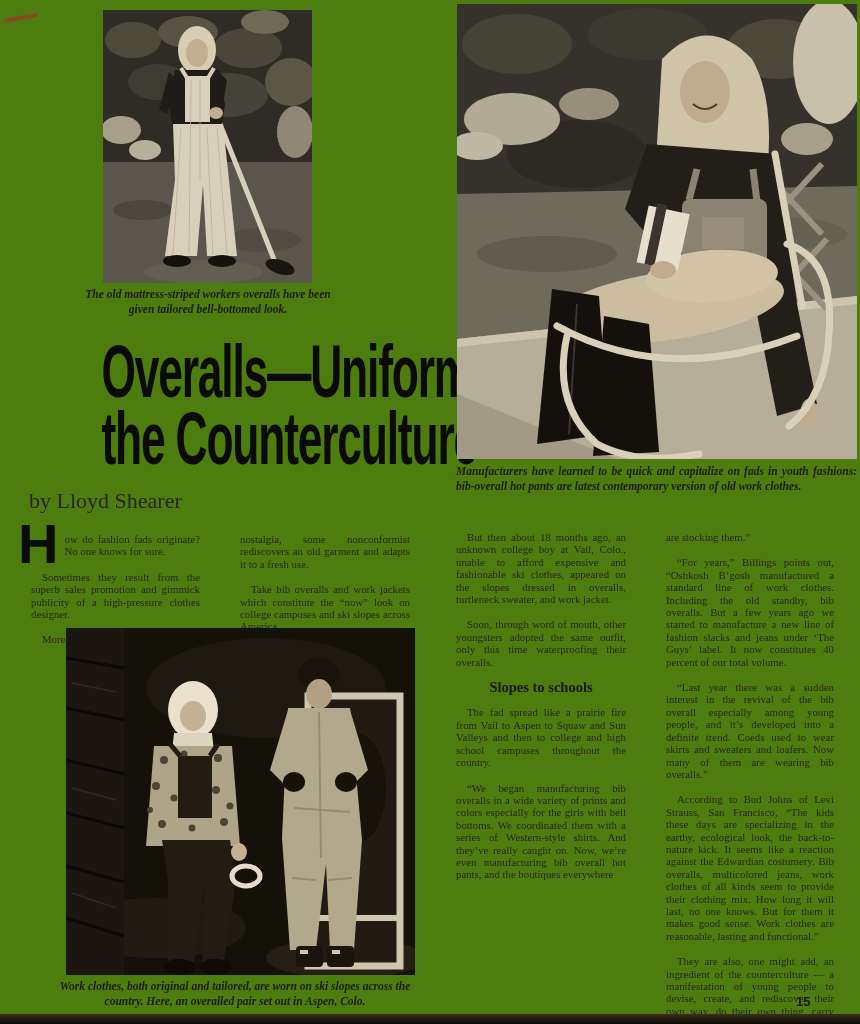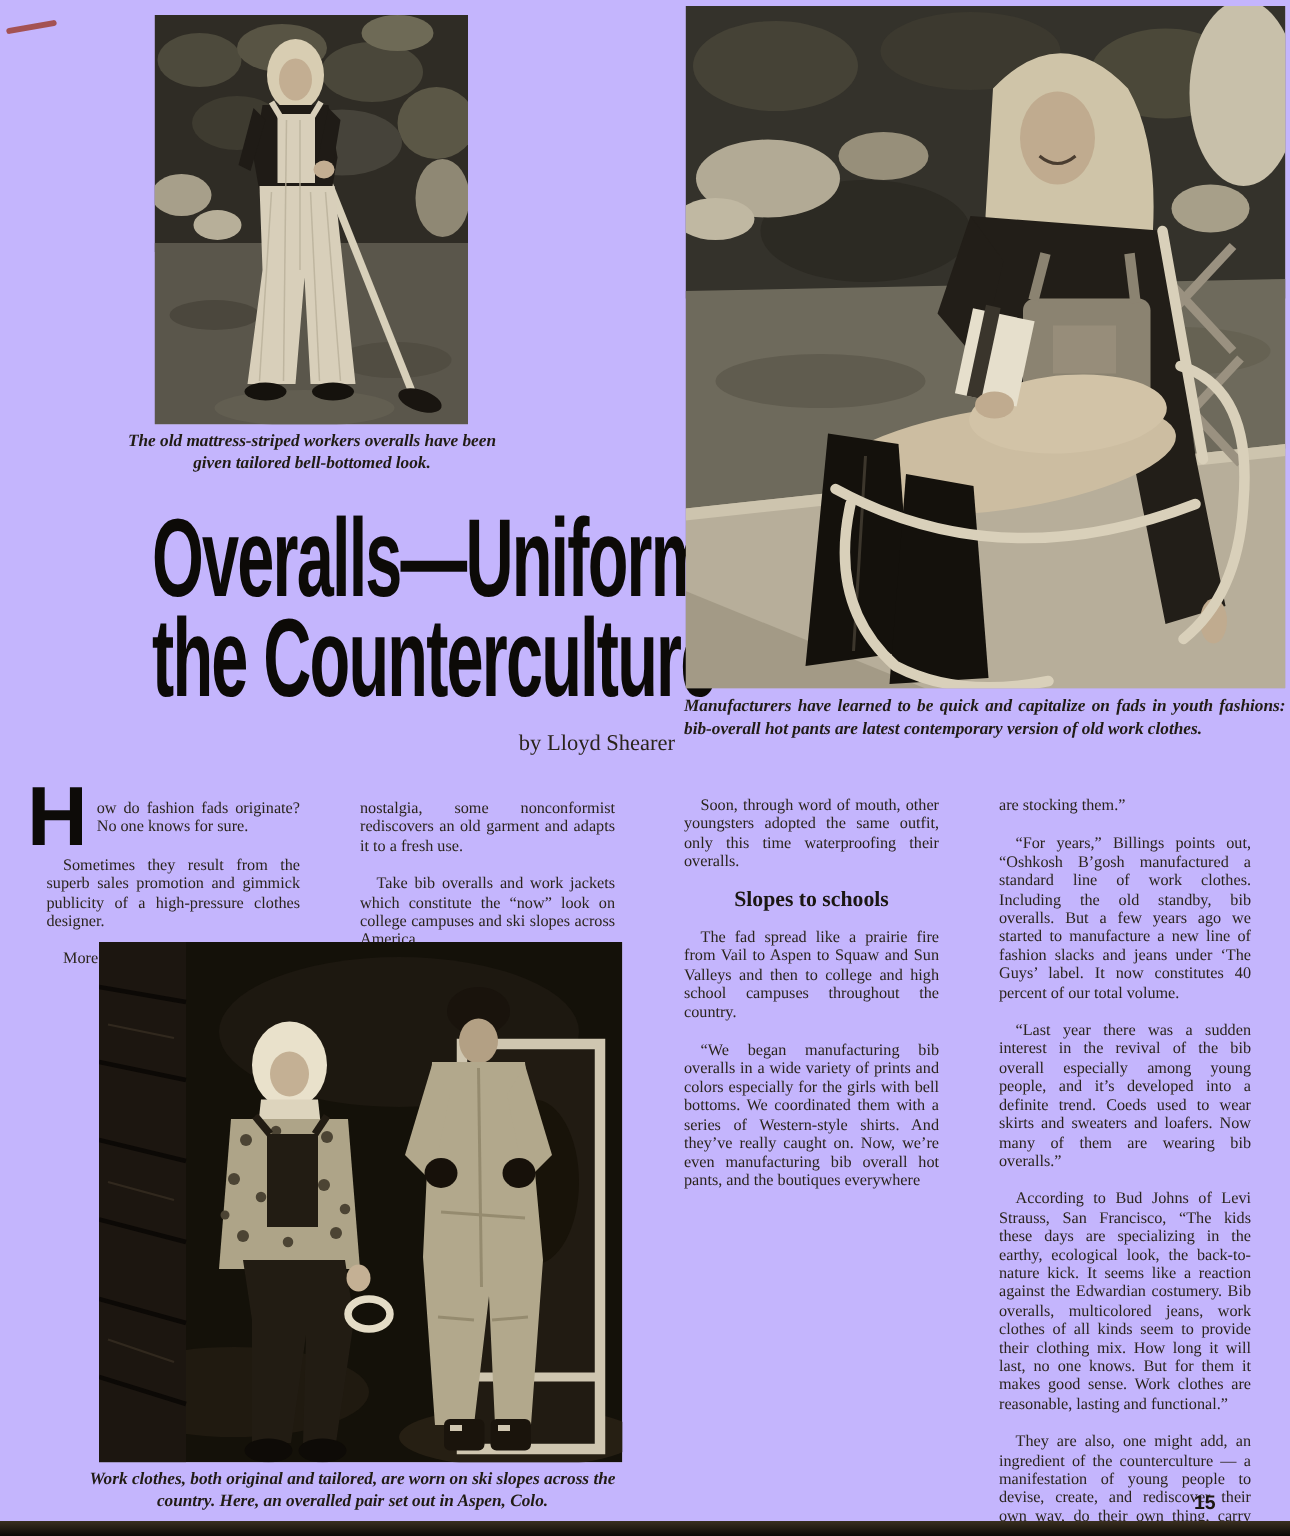--- a/index.html
+++ b/index.html
@@ -1,35 +1,35 @@
 <!DOCTYPE html>
 <html><head>
 <meta charset="utf-8">
 <style>
   html,body { margin:0; padding:0; background:#4a443a; }
   .page {
     position:relative; width:860px; height:1024px; margin:0 auto;
-    background:#c4b5fd; overflow:hidden;
+    background:#4d7c0f; overflow:hidden;
     font-family:"Liberation Serif", serif; color:#26211a;
   }
   .photo { position:absolute; overflow:hidden; box-shadow: inset 0 0 0 1px rgba(250,245,230,.25); }
   .photo svg { display:block; width:100%; height:100%; }
   .caption {
     position:absolute; font-style:italic; font-weight:bold;
     font-size:11.5px; line-height:14.5px; color:#211c15;
   }
   .cap-center { text-align:center; }
   .cap-justify { text-align:justify; }
   .headline { position:absolute; left:15px; top:338px; width:432px; text-align:center; color:#0c0a07; }
   .hl-line {
     display:block; font-family:"Liberation Sans", sans-serif; font-weight:700;
     font-size:74px; line-height:67px; letter-spacing:-2px; white-space:nowrap;
     transform:scaleX(0.60); transform-origin:50% 50%;
   }
-  .byline { position:absolute; left:18px; top:488px; width:432px; text-align:right; font-size:15px; color:#2a241c; }
+  .byline { position:absolute; left:29px; top:488px; width:432px; text-align:left; font-size:22px; color:#2a241c; }
   .bodycol {
     position:absolute; font-size:10.8px; line-height:12.4px;
     text-align:justify; color:#2b251d;
   }
   .bodycol p { margin:13px; text-indent:11px; }
   .bodycol p.noindent { text-indent:0; }
   .dropcap {
     float:left; font-family:"Liberation Sans", sans-serif; font-weight:700;
     font-size:56px; line-height:46px; color:#0d0b08;
     margin:1px 6px 0 0;
@@ -174,20 +174,21 @@
     <p>Sometimes they result from the superb sales promotion and gimmick publicity of a high-pressure clothes designer.</p>
     <p>More frequently in these days of</p>
   </div>
 
   <div class="bodycol col2">
     <p class="noindent">nostalgia, some nonconformist rediscovers an old garment and adapts it to a fresh use.</p>
     <p>Take bib overalls and work jackets which constitute the “now” look on college campuses and ski slopes across America.</p>
   </div>
 
   <div class="bodycol col3">
+    <p>But then about 18 months ago, an unknown college boy at Vail, Colo., unable to afford expensive and fashionable ski clothes, appeared on the slopes dressed in overalls, turtleneck sweater, and work jacket.</p>
     <p>Soon, through word of mouth, other youngsters adopted the same outfit, only this time waterproofing their overalls.</p>
     <div class="subhead">Slopes to schools</div>
     <p>The fad spread like a prairie fire from Vail to Aspen to Squaw and Sun Valleys and then to college and high school campuses throughout the country.</p>
     <p>“We began manufacturing bib overalls in a wide variety of prints and colors especially for the girls with bell bottoms. We coordinated them with a series of Western-style shirts. And they’ve really caught on. Now, we’re even manufacturing bib overall hot pants, and the boutiques everywhere</p>
   </div>
 
   <div class="bodycol col4">
     <p class="noindent">are stocking them.”</p>
     <p>“For years,” Billings points out, “Oshkosh B’gosh manufactured a standard line of work clothes. Including the old standby, bib overalls. But a few years ago we started to manufacture a new line of fashion slacks and jeans under ‘The Guys’ label. It now constitutes 40 percent of our total volume.</p>
     <p>“Last year there was a sudden interest in the revival of the bib overall especially among young people, and it’s developed into a definite trend. Coeds used to wear skirts and sweaters and loafers. Now many of them are wearing bib overalls.”</p>

